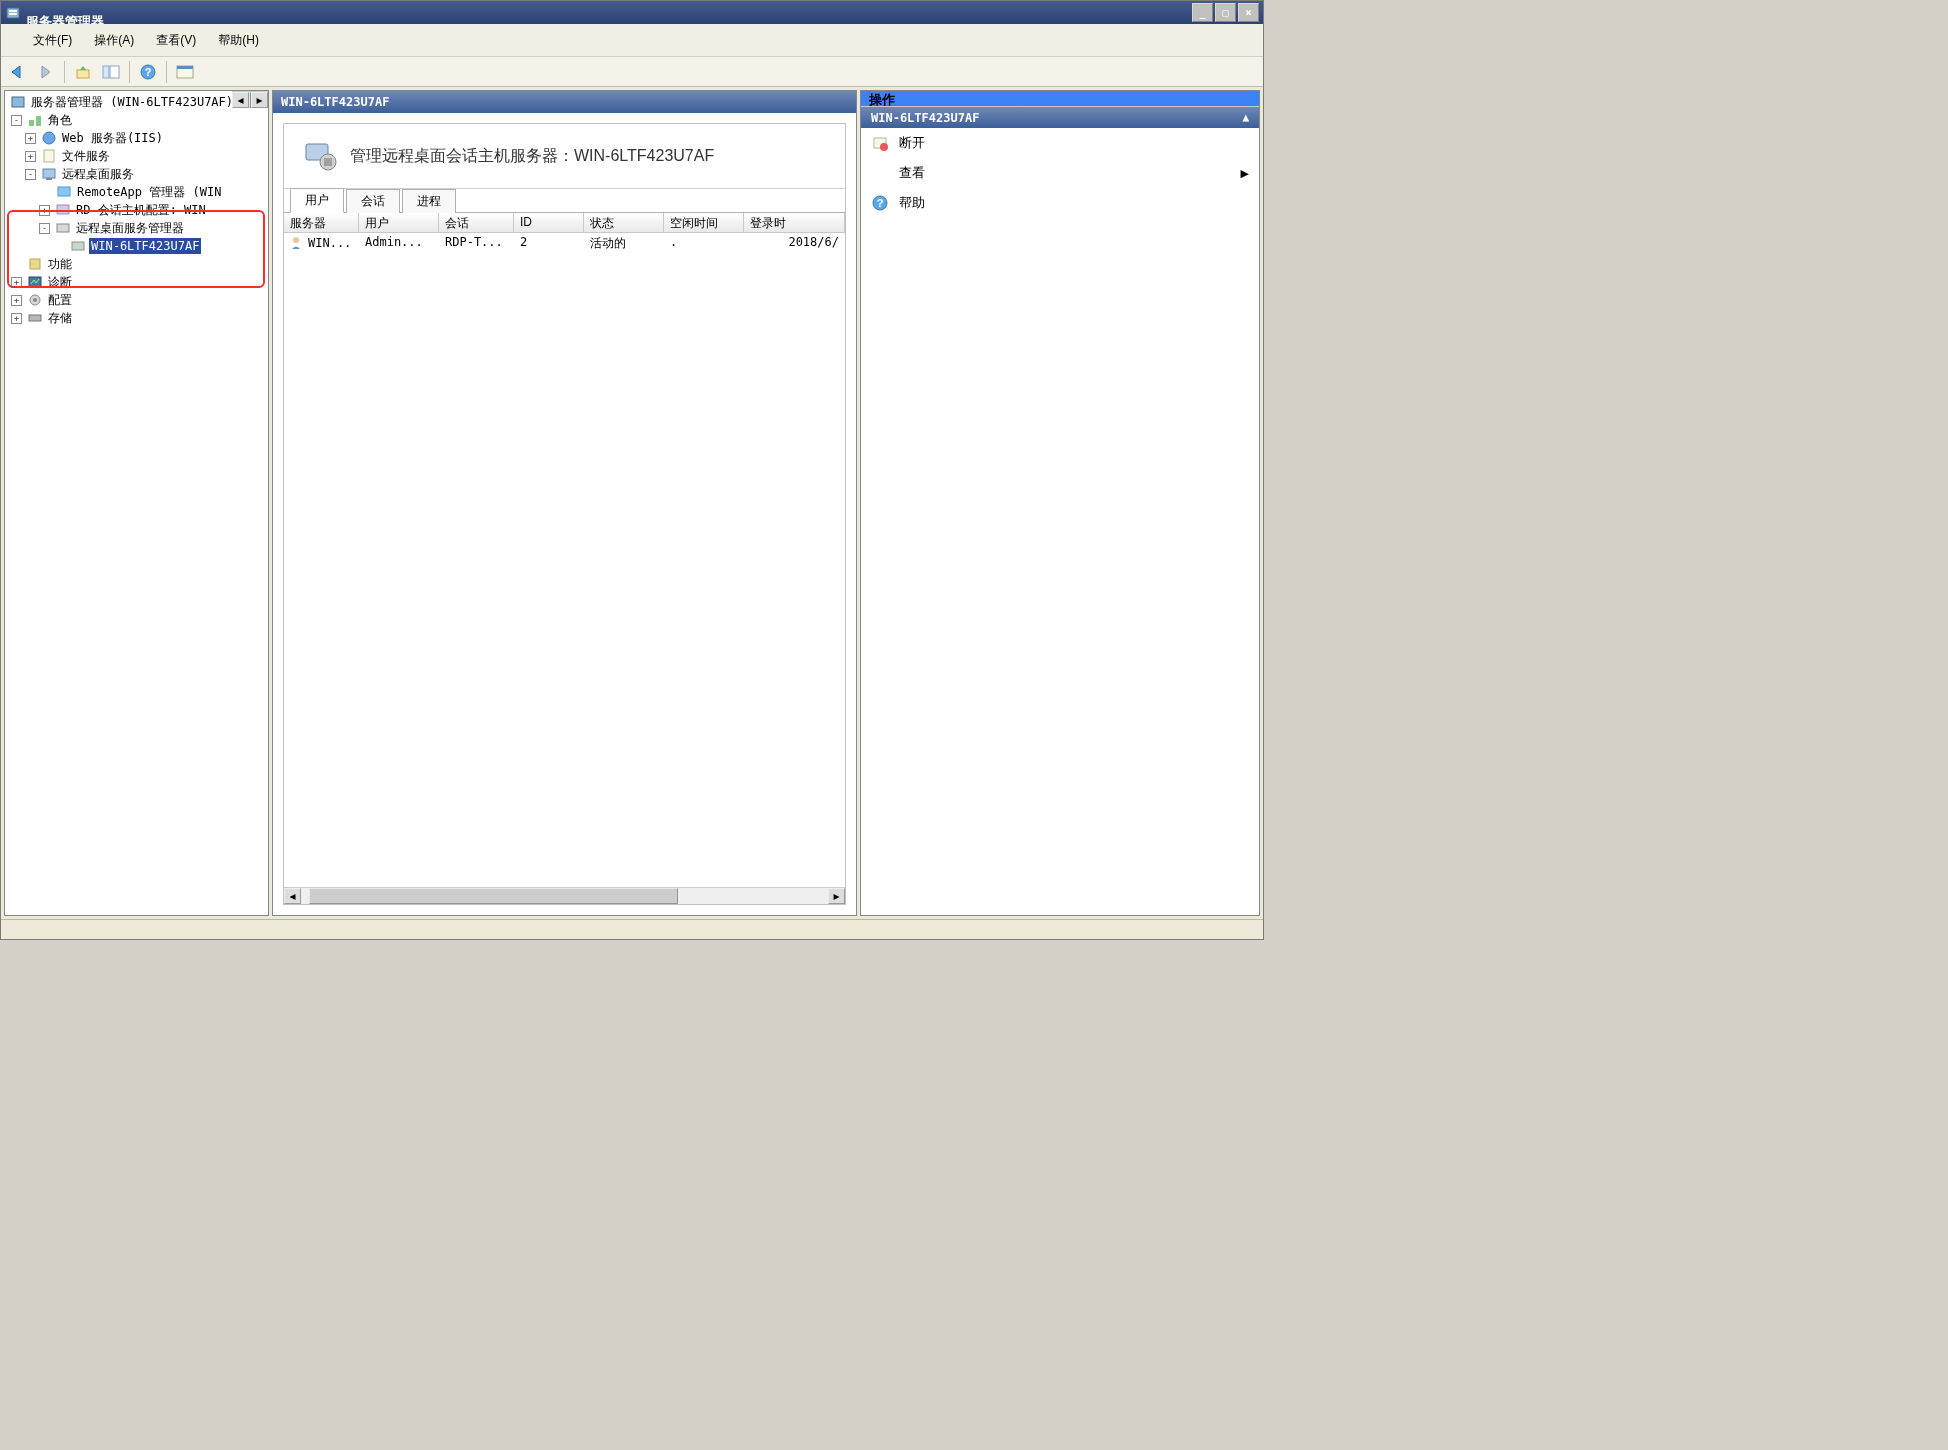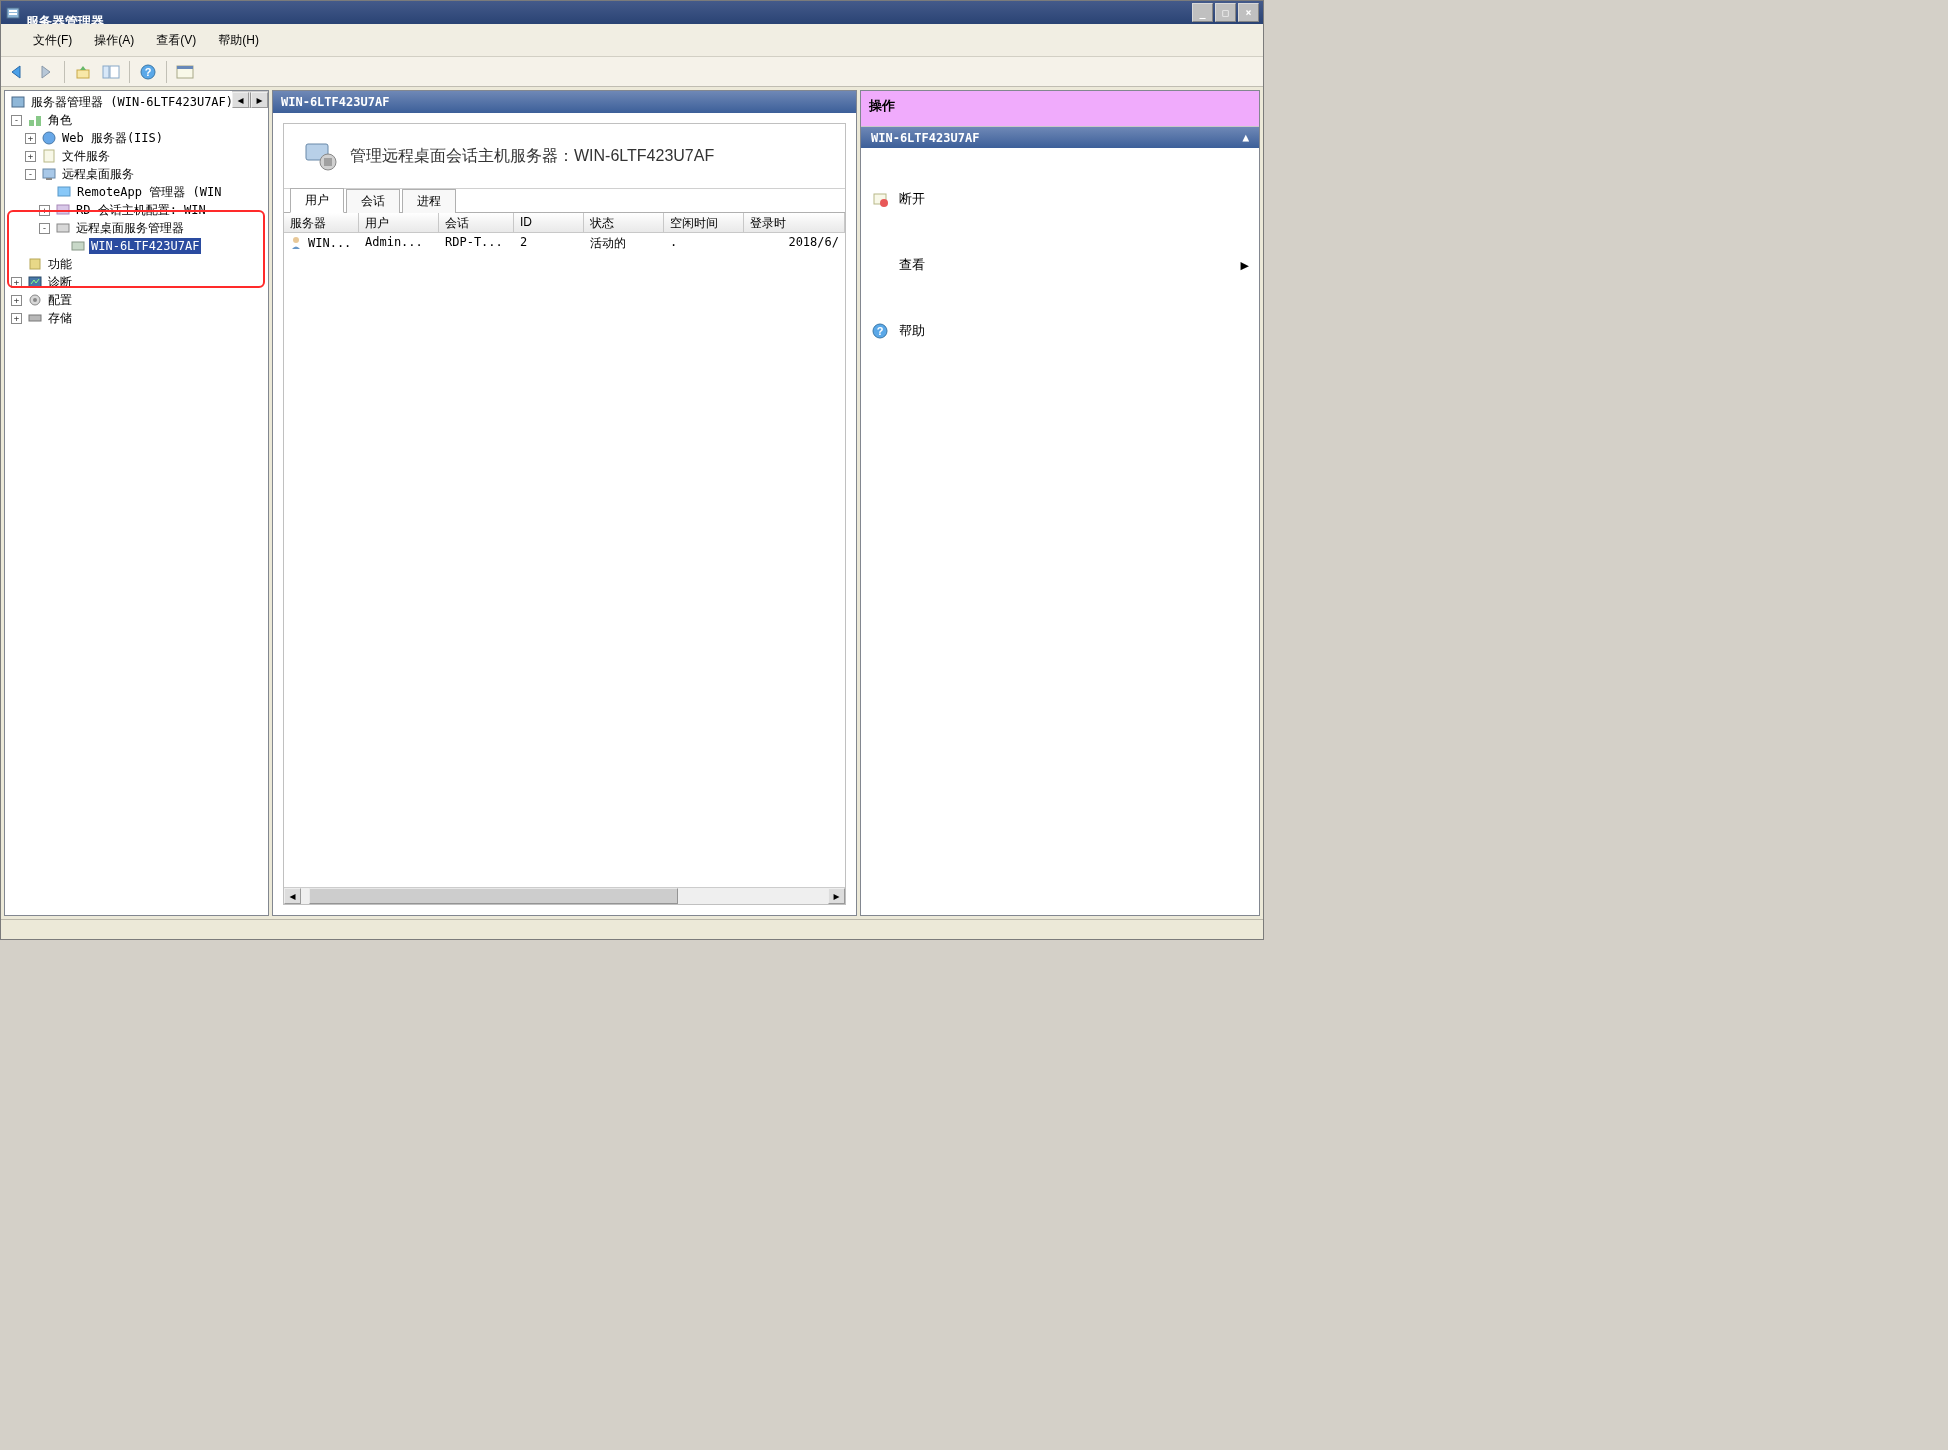--- a/index.html
+++ b/index.html
@@ -144,39 +144,39 @@
 .center-scroll-h { height:17px; background:#eee; border-top:1px solid #ccc; display:flex; margin-top:auto;}
 .center-scroll-h .sb-track{flex:1; background:#efefef;}
 .center-scroll-h .sb-thumb{height:100%; width:70%; margin-left:8px; background:#cdcdcd; border:1px outset #e8e8e8;}
 .actions-pane {
   width: 400px;
   display:flex; flex-direction:column;
   border: 1px solid #828790;
   background:white;
 }
 .actions-title {
-  height: 36px;
-  padding: 6px 8px;
+  height: 16px;
+  padding: 0 8px;
   font-size:13px;
   font-weight:bold;
   border-bottom:1px solid #c8c8c8;
-  background: #f0abfc;
+  background: #3b82f6;
 }
 .actions-sub {
   height: 21px;
   background: linear-gradient(to bottom, #6f88b6 0%, #3c5f99 100%);
   color: white;
   font-weight:bold;
   display:flex; align-items:center; justify-content:space-between;
   padding: 0 10px;
   font-family:"SimSun",monospace;
   font-size:12px;
 }
 .actions-sub .chev { font-size:11px;}
-.action-item { display:flex; align-items:center; padding: 6px 10px; gap:10px; font-size:13px;margin-top:36px;}
+.action-item { display:flex; align-items:center; padding: 6px 10px; gap:10px; font-size:13px;}
 .action-item .a-icon { width:18px; height:18px; display:flex; align-items:center; justify-content:center;}
 .action-item .txt { flex:1;}
 .action-item .chev { font-size:11px;}
 .statusbar { height:20px; border-top:1px solid #bab7aa; background:#ece9d8;}
 </style>
 </head>
 <body>
 
 <div class="window">
 

